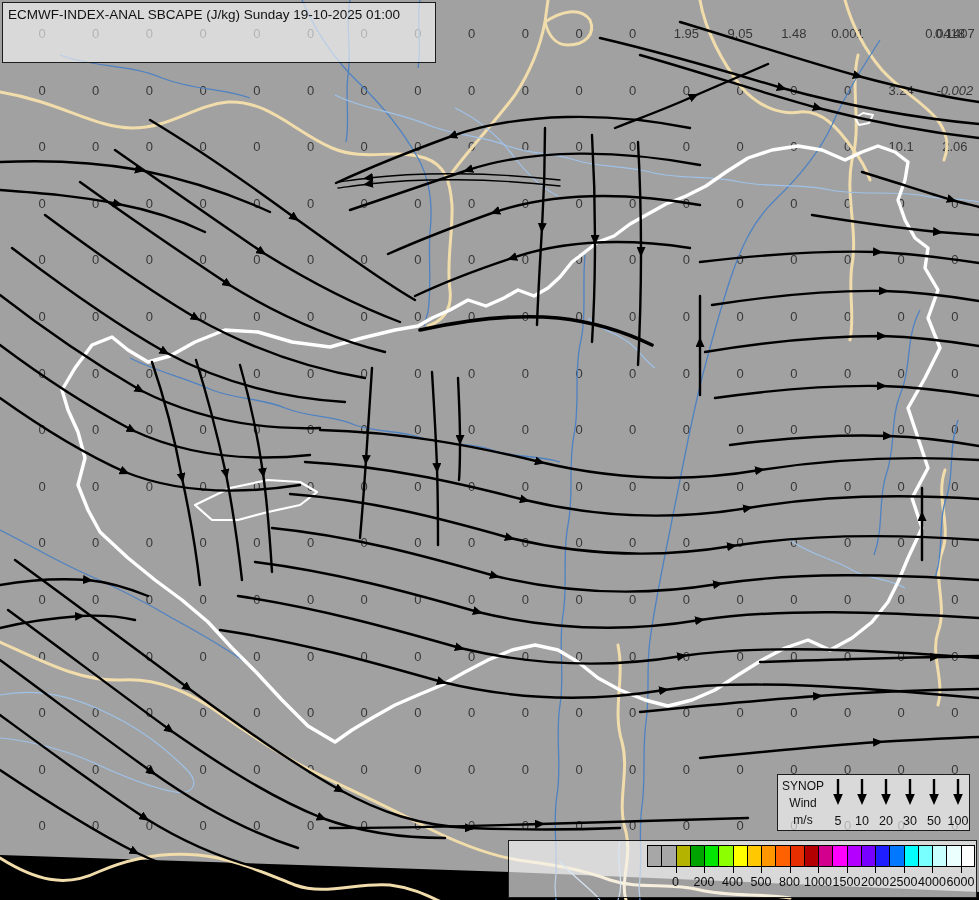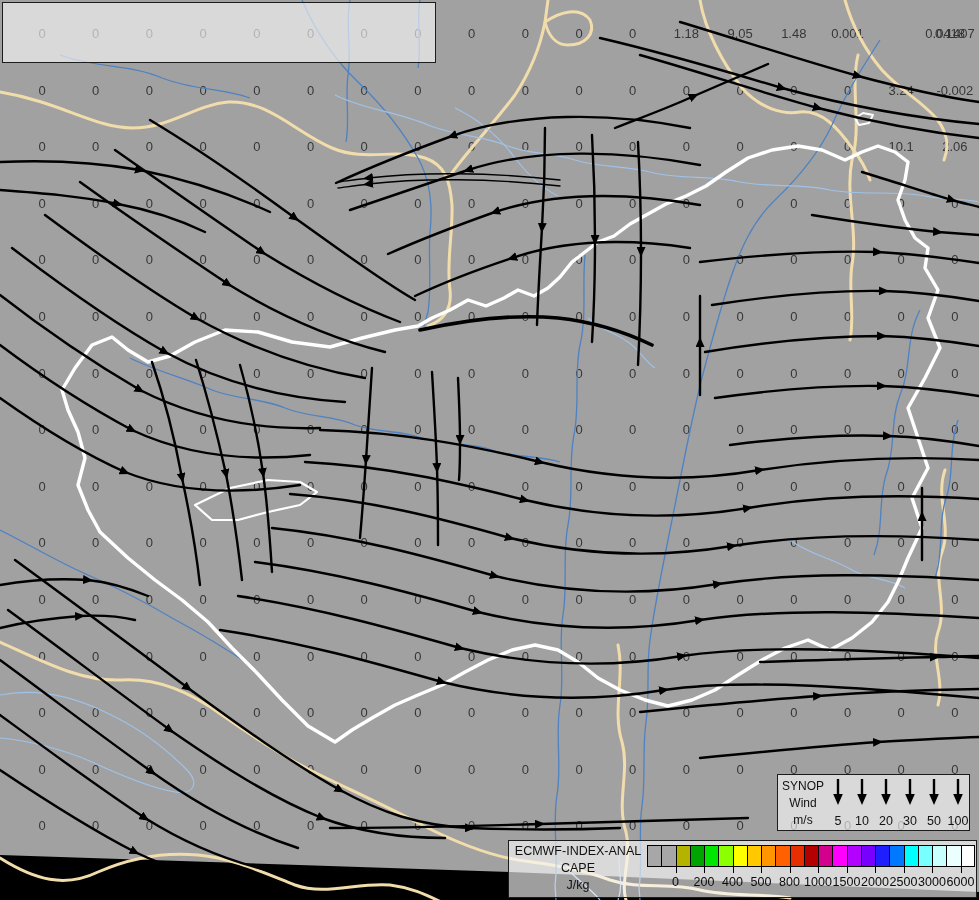--- a/index.html
+++ b/index.html
@@ -42,21 +42,21 @@
       <span class="mv" style="left: 149.4px; top: 33px;">0</span>
       <span class="mv" style="left: 203.1px; top: 33px;">0</span>
       <span class="mv" style="left: 256.8px; top: 33px;">0</span>
       <span class="mv" style="left: 310.5px; top: 33px;">0</span>
       <span class="mv" style="left: 364.2px; top: 33px;">0</span>
       <span class="mv" style="left: 417.9px; top: 33px;">0</span>
       <span class="mv" style="left: 471.6px; top: 33px;">0</span>
       <span class="mv" style="left: 525.3px; top: 33px;">0</span>
       <span class="mv" style="left: 579px; top: 33px;">0</span>
       <span class="mv" style="left: 632.7px; top: 33px;">0</span>
-      <span class="mv" style="left: 686.4px; top: 33px;">1.18</span>
+      <span class="mv" style="left: 686.4px; top: 33px;">1.95</span>
       <span class="mv" style="left: 740.1px; top: 33px;">9.05</span>
       <span class="mv" style="left: 793.8px; top: 33px;">1.48</span>
       <span class="mv" style="left: 847.5px; top: 33px;">0.001</span>
       <span class="mv" style="left: 901.2px; top: 33px; margin-left: 44px;">0.0418</span>
       <span class="mv" style="left: 954.9px; top: 33px;">0.1407</span>
       <span class="mv" style="left: 42px; top: 89.6px;">0</span>
       <span class="mv" style="left: 95.7px; top: 89.6px;">0</span>
       <span class="mv" style="left: 149.4px; top: 89.6px;">0</span>
       <span class="mv" style="left: 203.1px; top: 89.6px;">0</span>
       <span class="mv" style="left: 256.8px; top: 89.6px;">0</span>
@@ -65,21 +65,21 @@
       <span class="mv" style="left: 417.9px; top: 89.6px;">0</span>
       <span class="mv" style="left: 471.6px; top: 89.6px;">0</span>
       <span class="mv" style="left: 525.3px; top: 89.6px;">0</span>
       <span class="mv" style="left: 579px; top: 89.6px;">0</span>
       <span class="mv" style="left: 632.7px; top: 89.6px;">0</span>
       <span class="mv" style="left: 686.4px; top: 89.6px;">0</span>
       <span class="mv" style="left: 740.1px; top: 89.6px;">0</span>
       <span class="mv" style="left: 793.8px; top: 89.6px;">0</span>
       <span class="mv" style="left: 847.5px; top: 89.6px;">0</span>
       <span class="mv" style="left: 901.2px; top: 89.6px;">3.24</span>
-      <span class="mv" style="left: 954.9px; top: 89.6px;">-0.002</span>
+      <span class="mv" style="left: 954.9px; top: 89.6px; font-style: italic;">-0.002</span>
       <span class="mv" style="left: 42px; top: 146.2px;">0</span>
       <span class="mv" style="left: 95.7px; top: 146.2px;">0</span>
       <span class="mv" style="left: 149.4px; top: 146.2px;">0</span>
       <span class="mv" style="left: 203.1px; top: 146.2px;">0</span>
       <span class="mv" style="left: 256.8px; top: 146.2px;">0</span>
       <span class="mv" style="left: 310.5px; top: 146.2px;">0</span>
       <span class="mv" style="left: 364.2px; top: 146.2px;">0</span>
       <span class="mv" style="left: 417.9px; top: 146.2px;">0</span>
       <span class="mv" style="left: 471.6px; top: 146.2px;">0</span>
       <span class="mv" style="left: 525.3px; top: 146.2px;">0</span>
@@ -413,20 +413,21 @@
       <path d="M330,828 C400,828 470,826 540,824 C610,822 680,820 748,818"></path>
       <path d="M700,758 C760,752 820,746 878,742 C912,740 946,738 979,737"></path>
       <path d="M640,712 C700,706 760,700 818,696 C870,692 925,690 979,689"></path>
       <path d="M760,662 C820,660 880,658 935,657 C950,657 965,656 979,656"></path>
       <path d="M0,628 C25,622 52,618 80,616 C100,615 118,616 135,620"></path>
       <path d="M0,585 C28,580 58,578 88,580 C108,582 128,588 148,596"></path>
     </g>
   </svg>
 
   <div id="titlebox" class="panel">
+    <div class="tl">ECMWF-INDEX-ANAL SBCAPE (J/kg) Sunday 19-10-2025 01:00</div>
   </div>
 
   <div id="windbox" class="panel">
     <div class="windwrap">
       <div class="windnames">
         <div>SYNOP</div>
         <div>Wind</div>
         <div>m/s</div>
       </div>
       <div class="windcells" id="windcells">
@@ -470,25 +471,20 @@
               <line x1="6" y1="1" x2="6" y2="19" stroke="#000" stroke-width="2.4"></line>
               <polygon points="6,27 1.2,16 10.8,16" fill="#000"></polygon>
             </svg>
             <span class="num">100</span>
           </div>
         </div>
     </div>
   </div>
 
   <div id="capebox" class="panel">
-    <div class="capenames">
-      <div>ECMWF-INDEX-ANAL</div>
-      <div>CAPE</div>
-      <div>J/kg</div>
-    </div>
     <div id="capebar">
         <div class="cell" style="background: rgb(167, 167, 167);"></div>
         <div class="cell" style="background: rgb(167, 167, 167);"></div>
         <div class="cell" style="background: rgb(180, 180, 0);"></div>
         <div class="cell" style="background: rgb(0, 164, 0);"></div>
         <div class="cell" style="background: rgb(0, 230, 0);"></div>
         <div class="cell" style="background: rgb(140, 255, 0);"></div>
         <div class="cell" style="background: rgb(255, 255, 0);"></div>
         <div class="cell" style="background: rgb(255, 200, 0);"></div>
         <div class="cell" style="background: rgb(255, 150, 0);"></div>
@@ -520,18 +516,18 @@
         <div class="ticklabel" style="left: 280.5px;">800</div>
         <div class="tick" style="left: 309px;"></div>
         <div class="ticklabel" style="left: 309px;">1000</div>
         <div class="tick" style="left: 337.5px;"></div>
         <div class="ticklabel" style="left: 337.5px;">1500</div>
         <div class="tick" style="left: 366px;"></div>
         <div class="ticklabel" style="left: 366px;">2000</div>
         <div class="tick" style="left: 394.5px;"></div>
         <div class="ticklabel" style="left: 394.5px;">2500</div>
         <div class="tick" style="left: 423px;"></div>
-        <div class="ticklabel" style="left: 423px;">3000</div>
+        <div class="ticklabel" style="left: 423px;">4000</div>
         <div class="tick" style="left: 451.5px;"></div>
         <div class="ticklabel" style="left: 451.5px;">6000</div>
       </div>
   </div>
 </div>
 
 </body></html>

